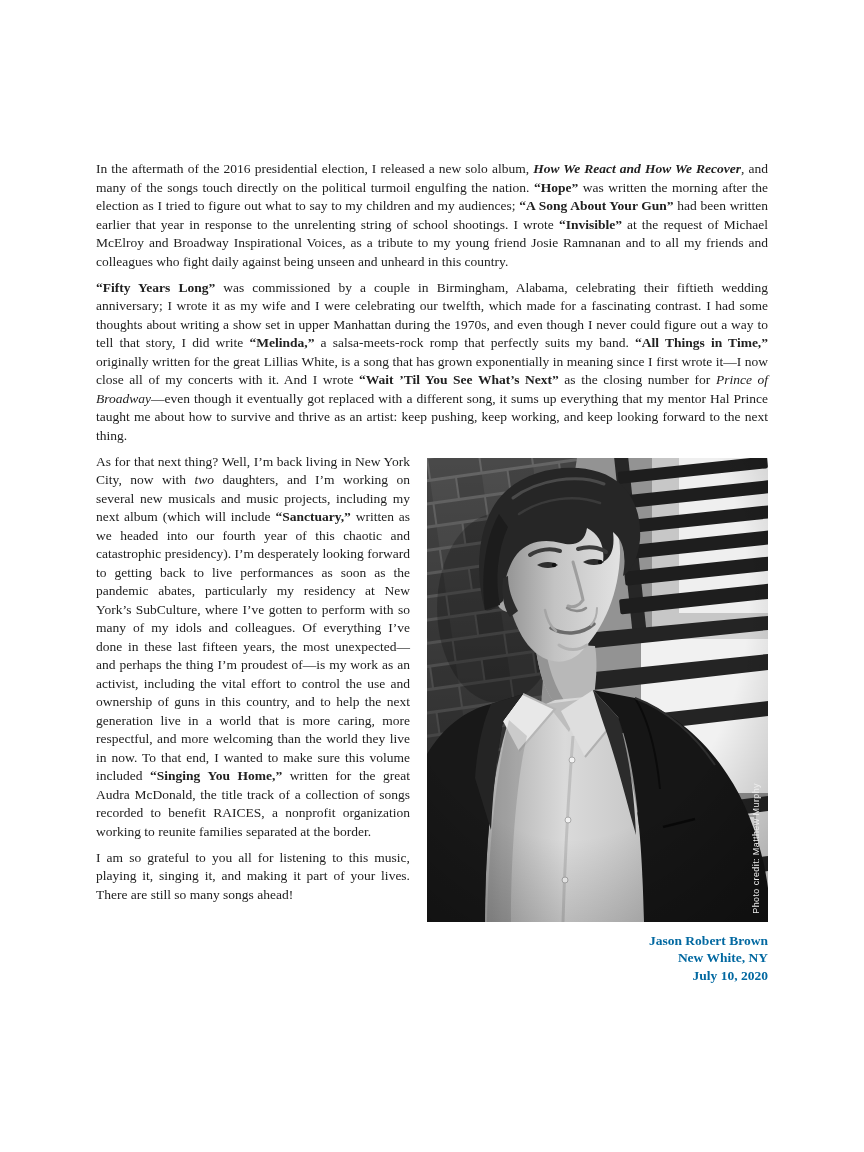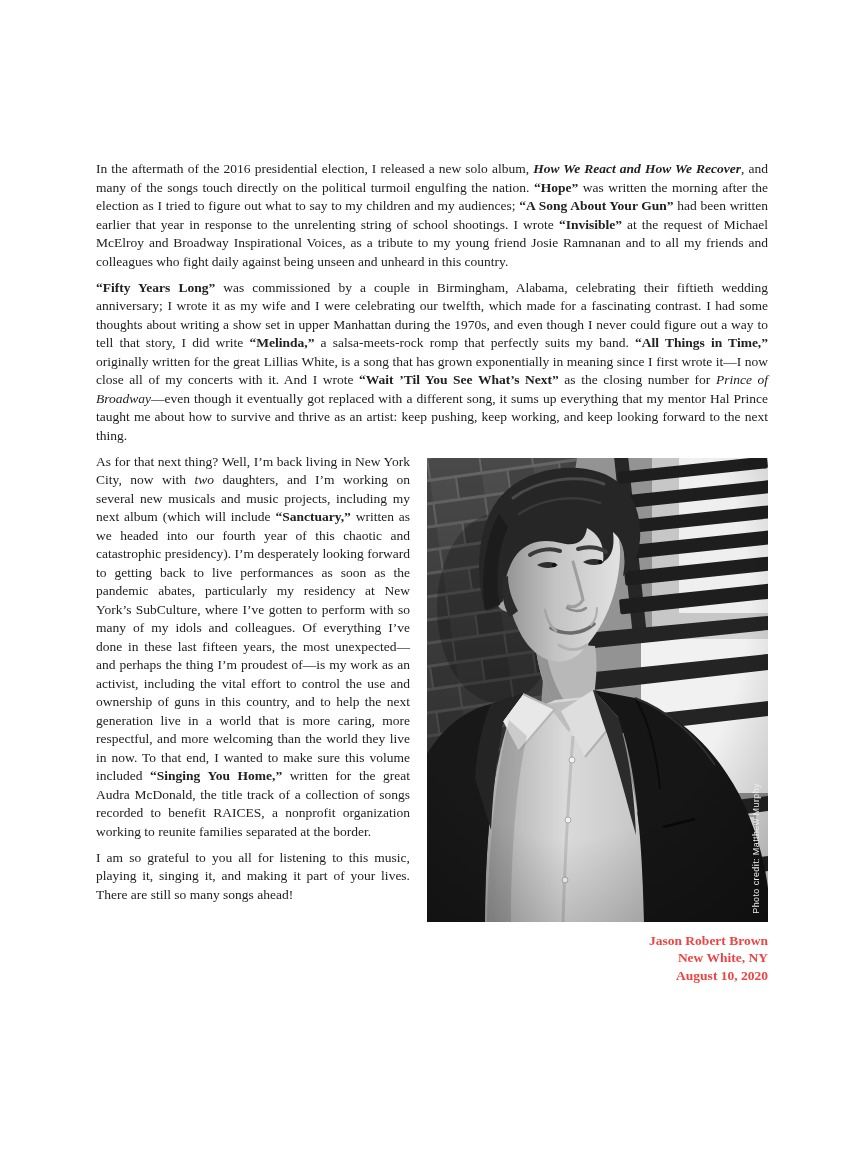--- a/index.html
+++ b/index.html
@@ -49,21 +49,21 @@
     letter-spacing: 0.4px;
     color: #ededed;
   }
   .signature {
     clear: both;
     margin-top: 13px;
     text-align: right;
     font-weight: bold;
     font-size: 13.5px;
     line-height: 17.5px;
-    color: #ef4444;
+    color: #0369a1;
   }
 </style>
 </head>
 <body>
 
 <div class="page">
   <div class="content">
 
     <p class="body"><span class="seg-n">In the aftermath of the 2016 presidential election, I released a new solo album, </span><span class="seg-bi">How We React and How We Recover</span><span class="seg-n">, and many of the songs touch directly on the political turmoil engulfing the nation. </span><span class="seg-b">“Hope”</span><span class="seg-n"> was written the morning after the election as I tried to figure out what to say to my children and my audiences; </span><span class="seg-b">“A Song About Your Gun”</span><span class="seg-n"> had been written earlier that year in response to the unrelenting string of school shootings. I wrote </span><span class="seg-b">“Invisible”</span><span class="seg-n"> at the request of Michael McElroy and Broadway Inspirational Voices, as a tribute to my young friend Josie Ramnanan and to all my friends and colleagues who fight daily against being unseen and unheard in this country.</span></p>
 
@@ -198,17 +198,17 @@
         </svg>
         <span class="photo-credit">Photo credit: Matthew Murphy</span>
       </span>
     <span class="seg-n">As for that next thing? Well, I’m back living in New York City, now with </span><span class="seg-i">two</span><span class="seg-n"> daughters, and I’m working on several new musicals and music projects, including my next album (which will include </span><span class="seg-b">“Sanctuary,”</span><span class="seg-n"> written as we headed into our fourth year of this chaotic and catastrophic presidency). I’m desperately looking forward to getting back to live performances as soon as the pandemic abates, particularly my residency at New York’s SubCulture, where I’ve gotten to perform with so many of my idols and colleagues. Of everything I’ve done in these last fifteen years, the most unexpected—and perhaps the thing I’m proudest of—is my work as an activist, including the vital effort to control the use and ownership of guns in this country, and to help the next generation live in a world that is more caring, more respectful, and more welcoming than the world they live in now. To that end, I wanted to make sure this volume included </span><span class="seg-b">“Singing You Home,”</span><span class="seg-n"> written for the great Audra McDonald, the title track of a collection of songs recorded to benefit RAICES, a nonprofit organization working to reunite families separated at the border.</span></p>
 
     <p class="body"><span class="seg-n">I am so grateful to you all for listening to this music, playing it, singing it, and making it part of your lives. There are still so many songs ahead!</span></p>
 
     <div class="signature">
       <div>Jason Robert Brown</div>
       <div>New White, NY</div>
-      <div>August 10, 2020</div>
+      <div>July 10, 2020</div>
     </div>
 
   </div>
 </div>
 
 </body></html>

